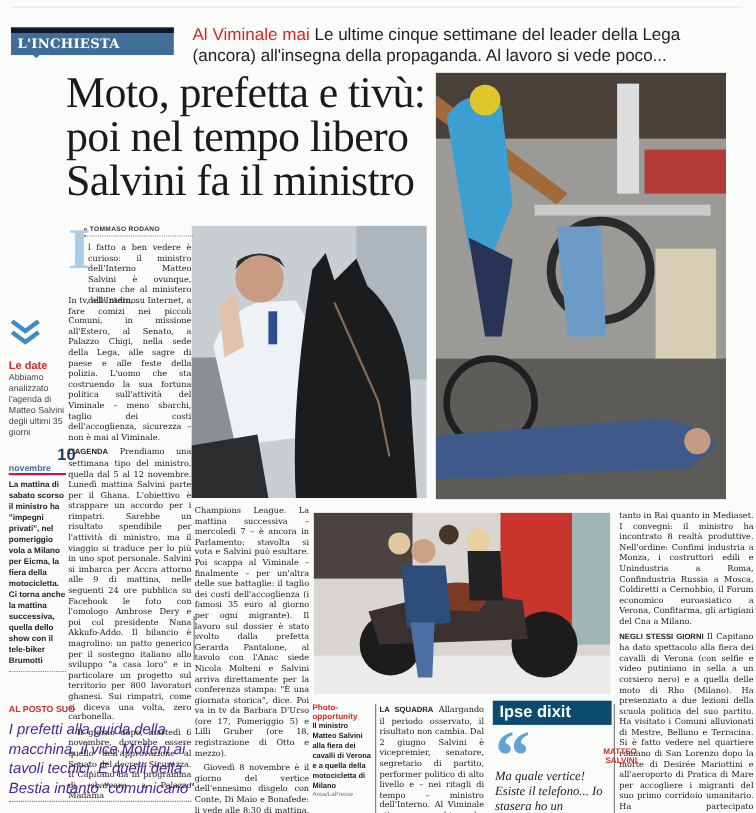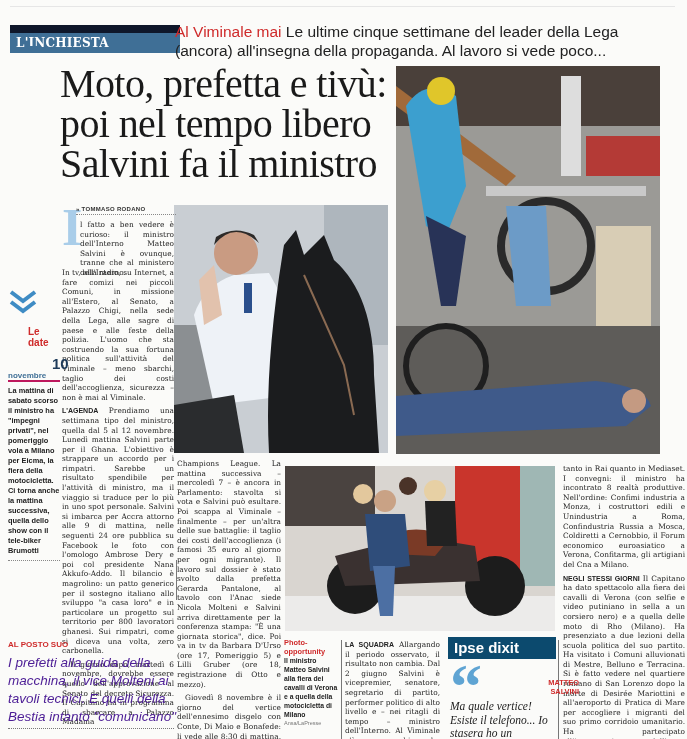--- a/index.html
+++ b/index.html
@@ -1,38 +1,38 @@
 <!DOCTYPE html>
 <html><head>
 <meta charset="utf-8">
 <style>
   html, body { margin:0; padding:0; }
   body { width:687px; height:739px; overflow:hidden; background:#fbfbf9; position:relative; font-family:"DejaVu Serif", serif; color:#1d1d1d; }
   .abs { position:absolute; }
   .topline { left:10px; top:6px; width:665px; height:1px; background:#e6e6e6; }
-  .kicker { left:10px; top:25px; width:170px; height:20px; background:#3f6f96; border-top:8px solid #0f172a; }
+  .kicker { left:10px; top:25px; width:148px; height:20px; background:#3f6f96; border-top:5px solid #0f172a; }
   .kicker span { display:block; color:#fff; font-family:"DejaVu Serif", serif; font-weight:bold; font-size:12px; line-height:20px; padding-left:6px; letter-spacing:0.2px; }
   .kicker-tip { left:26px; top:46px; width:0; height:0; border-left:7px solid transparent; border-right:7px solid transparent; border-top:7px solid #3f6f96; }
   .deck { left:175px; top:22px; width:500px; font-family:"Liberation Sans", sans-serif; font-size:15.5px; line-height:19px; color:#222; }
   .deck .red { color:#cf2b2b; }
   .headline { left:60px; top:64px; width:340px; font-family:"Liberation Serif", serif; font-size:40px; line-height:40px; letter-spacing:-0.6px; color:#1a1a1a; }
   .dropcap { left:62px; top:205px; font-family:"Liberation Serif", serif; font-size:52px; line-height:46px; color:#a9cde9; font-weight:bold; }
   .byline { left:76px; top:206px; width:100px; font-family:"Liberation Sans", sans-serif; font-size:6px; font-weight:bold; letter-spacing:0.3px; color:#333; border-bottom:1px dotted #888; padding-bottom:2px; }
   .col { font-family:"DejaVu Serif", serif; font-size:7.4px; line-height:9.6px; text-align:justify; color:#222; }
   .col p { margin:0 0 4px 0; }
   .col .lead { font-family:"Liberation Sans", sans-serif; font-weight:bold; font-size:7px; }
   .col .ind { text-indent:8px; }
   .col1 { left:80px; top:220px; width:94px; }
   .col1b { left:62px; top:268px; width:112px; }
   .col2 { left:177px; top:459px; width:104px; }
   .col3 { left:345px; top:640px; width:95px; }
   .col4 { left:563px; top:464px; width:122px; }
   .sidebar { left:8px; top:290px; width:52px; font-family:"Liberation Sans", sans-serif; }
   .chev { width:30px; height:24px; }
-  .sb-title { font-size:10px; color:#cf2b2b; margin-top:8px; font-family:"Liberation Sans", sans-serif; font-weight:bold;margin-left:20px; }
+  .sb-title { font-size:10px; color:#cf2b2b; margin-top:8px; font-family:"Liberation Sans", sans-serif; font-weight:bold; }
   .sb-text { font-size:8px; line-height:10px; color:#444; }
   .sb-num { font-size:15px; font-weight:bold; color:#1e3b5a; margin-top:8px; line-height:15px;margin-left:44px; }
   .sb-month { font-size:8px; color:#3f6f96; font-weight:bold; border-bottom:2px solid #be185d; width:52px; }
   .sb-body { font-size:7.4px; line-height:10px; font-weight:bold; color:#222; margin-top:4px; }
   .sb-dots { border-bottom:1px dotted #888; width:52px; margin-top:4px; }
   .vrule { width:1px; background:#777; }
   .posto-kicker { left:8px; top:640px; font-family:"Liberation Sans", sans-serif; font-size:8px; font-weight:bold; color:#cf2b2b; }
   .posto-text { left:8px; top:654px; width:168px; font-family:"Liberation Sans", sans-serif; font-style:italic; font-size:13.5px; line-height:18px; color:#4c1d95; }
   .posto-dots { left:8px; top:728px; width:166px; border-bottom:1px dotted #777; }
   .photo { overflow:hidden; }
@@ -150,20 +150,21 @@
   <p>tanto in Rai quanto in Mediaset. I convegni: il ministro ha incontrato 8 realtà produttive. Nell'ordine: Confimi industria a Monza, i costruttori edili e Unindustria a Roma, Confindustria Russia a Mosca, Coldiretti a Cernobbio, il Forum economico euroasiatico a Verona, Confitarma, gli artigiani del Cna a Milano.</p>
   <p><span class="lead">NEGLI STESSI GIORNI</span><span> Il Capitano ha dato spettacolo alla fiera dei cavalli di Verona (con selfie e video putiniano in sella a un corsiero nero) e a quella delle moto di Rho (Milano). Ha presenziato a due lezioni della scuola politica del suo partito. Ha visitato i Comuni alluvionati di Mestre, Belluno e Terracina. Si è fatto vedere nel quartiere romano di San Lorenzo dopo la morte di Desirée Mariottini e all'aeroporto di Pratica di Mare per accogliere i migranti del suo primo corridoio umanitario. Ha partecipato all'inaugurazione dell'anno accademico della</span></p>
 </div>
 
 <div class="abs sidebar">
   <svg class="chev" viewBox="0 0 30 24">
     <path d="M3 2 L15 11 L27 2" stroke="#3f8cc4" stroke-width="4" fill="none"></path>
     <path d="M3 12 L15 21 L27 12" stroke="#3f8cc4" stroke-width="4" fill="none"></path>
   </svg>
   <div class="sb-title">Le date</div>
+  <div class="sb-text">Abbiamo analizzato l'agenda di Matteo Salvini degli ultimi 35 giorni</div>
   <div class="sb-num">10</div>
   <div class="sb-month">novembre</div>
   <div class="sb-body">La mattina di sabato scorso il ministro ha "impegni privati", nel pomeriggio vola a Milano per Eicma, la fiera della motocicletta. Ci torna anche la mattina successiva, quella dello show con il tele-biker Brumotti</div>
   <div class="sb-dots"></div>
 </div>
 
 <div class="abs posto-kicker">AL POSTO SUO</div>
 <div class="abs posto-text">I prefetti alla guida della macchina, il vice Molteni ai tavoli tecnici. E quelli della Bestia intanto "comunicano"</div>
 <div class="abs posto-dots"></div>
 

